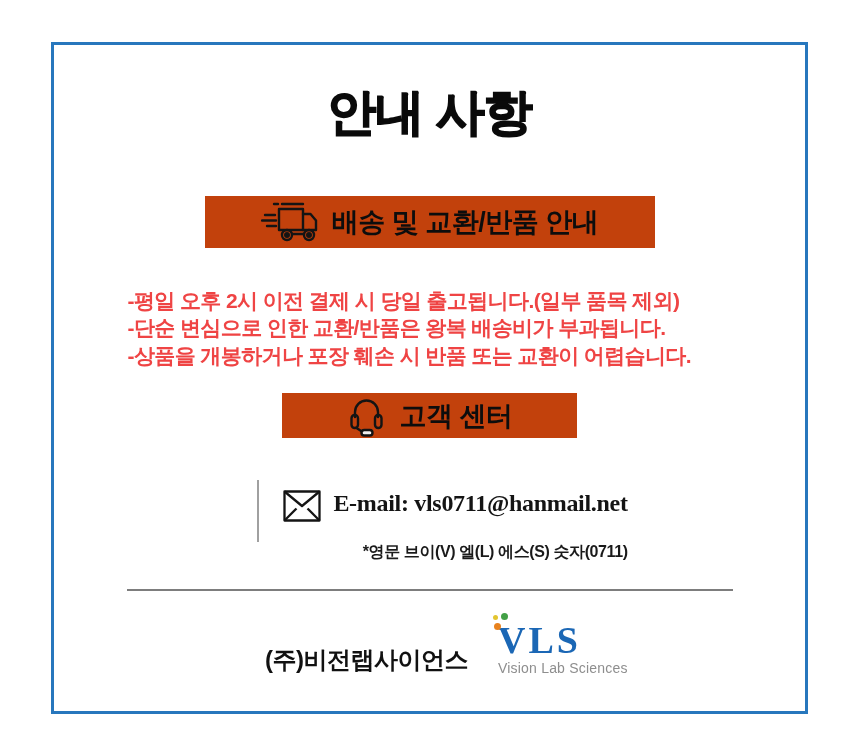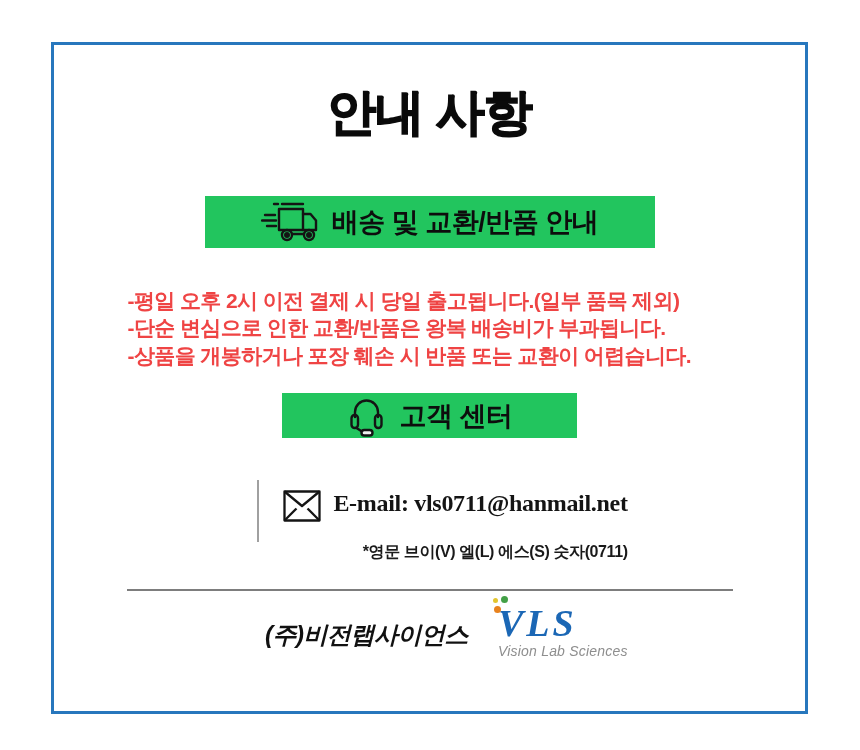--- a/index.html
+++ b/index.html
@@ -22,21 +22,21 @@
     text-align: center;
     font-size: 49px;
     font-weight: 900;
     letter-spacing: -1px;
     line-height: 1.12;
     color: #0a0a0a;
     -webkit-text-stroke: 1.5px #0a0a0a;
   }
   .section-header {
     margin: 0 auto;
-    background: #22c55e;
+    background: #c2410c;
     display: flex;
     align-items: center;
     justify-content: center;
     gap: 13px;
   }
   .shipping-header {
     margin-top: 56px;
     width: 450px; height: 52px;
   }
   .cc-header {
@@ -107,26 +107,25 @@
     letter-spacing: -0.4px;
     white-space: nowrap;
   }
   .footer-rule {
     margin: 26px auto 0;
     width: 606px;
     height: 0;
     border-top: 2.5px solid #7d7d7d;
   }
   .footer {
-    margin-top: 3px;
+    margin-top: 20px;
     display: flex;
     justify-content: center;
-    align-items: center;
+    align-items: flex-end;
     gap: 16px;
-    font-style: italic;
   }
   .company-name {
     padding-top: 16px;
     font-size: 24px;
     font-weight: 700;
     color: #111111;
     letter-spacing: -0.5px;
     white-space: nowrap;
   }
   .vls-logo {

